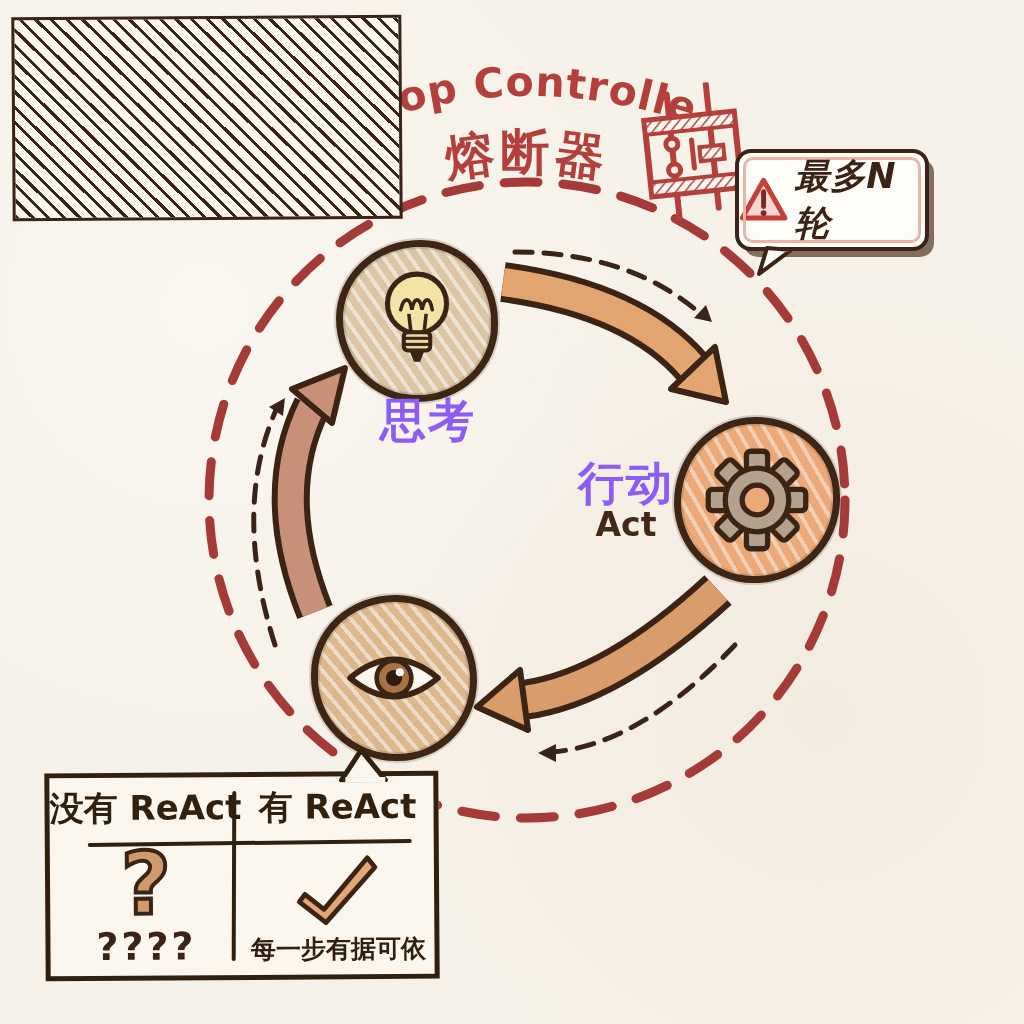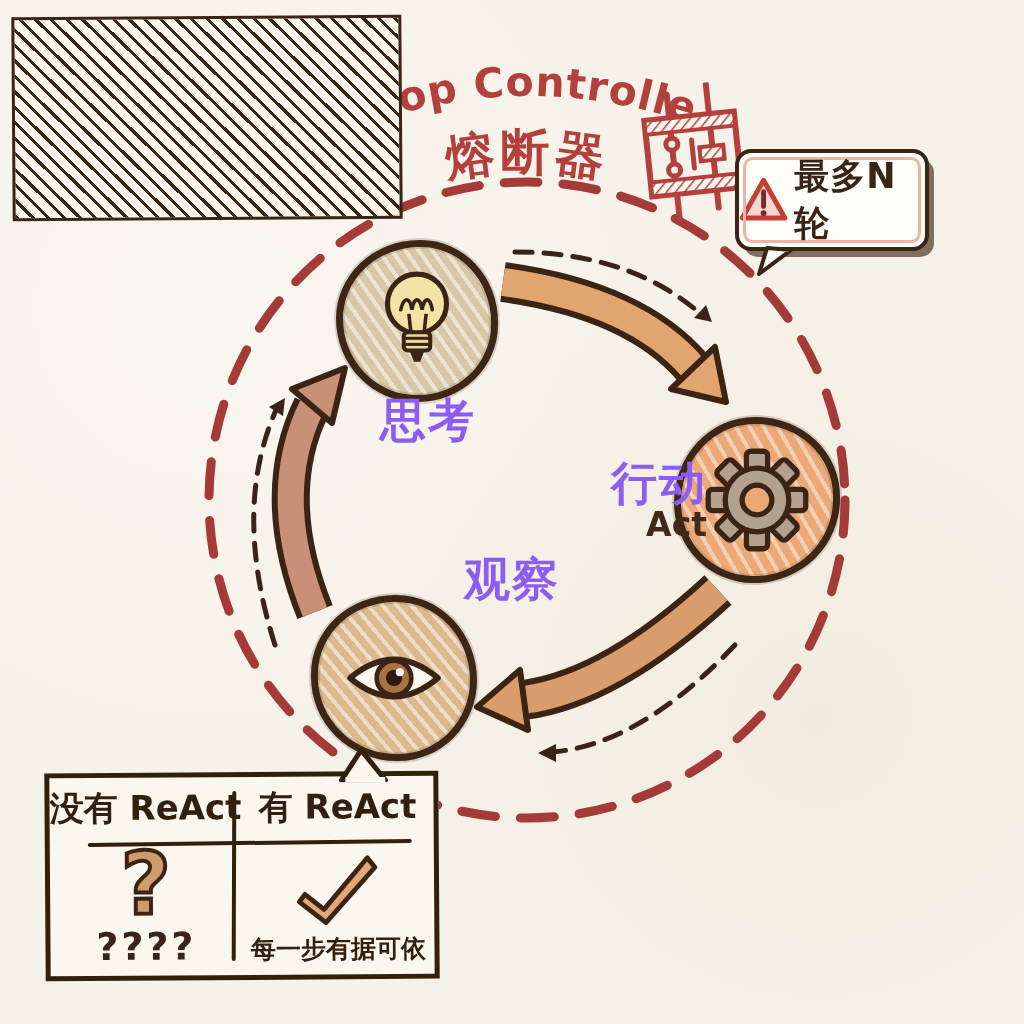--- a/index.html
+++ b/index.html
@@ -17,21 +17,21 @@
   #scene{left:0;top:0;z-index:1;}
   
   #title-svg{left:355px;top:62px;z-index:3;}
   
   #fuse-svg{left:638px;top:84px;z-index:3;transform:rotate(-6deg);}
   
   .bubble{
     left:735px;top:149px;width:186px;height:94px;z-index:4;
     background:#fffdf7;border:4px solid #3a2317;border-radius:16px;
     box-shadow:7px 8px 0 -2px rgba(90,65,45,.75);
-    display:flex;align-items:center;justify-content:center;gap:6px;
+    display:flex;align-items:center;justify-content:center;gap:6px;font-style:italic;
   }
   .bubble::before{
     content:"";position:absolute;inset:4px;border:3px solid #eeb3a7;border-radius:10px;pointer-events:none;
   }
   .bubble .bubble-text{font-size:35px;font-weight:700;color:#3a2317;letter-spacing:1px;position:relative;}
   .bubble-tail{left:18px;bottom:-29px;position:absolute;}
   
   .node{
     border:7px solid #3e2615;display:flex;align-items:center;justify-content:center;z-index:2;
     box-shadow:0 0 0 2px rgba(62,38,21,.18), inset 0 0 0 2px rgba(62,38,21,.15);
@@ -52,21 +52,21 @@
     left:311px;top:595px;width:152px;height:152px;
     border-radius:51% 49% 48% 52%/48% 52% 49% 51%;
     background:#dcb98d;
     background-image:repeating-linear-gradient(50deg, rgba(255,255,255,.5) 0 4px, transparent 4px 11px);
   }
   
   .node-label{z-index:3;text-align:center;line-height:1.04;}
   .node-label .zh{font-size:46px;font-weight:700;color:#8b5cf6;letter-spacing:2px;}
   .node-label .en{font-size:33px;font-weight:700;color:#43291a;}
   .label-think{left:347px;top:397px;width:162px;}
-  .label-act{left:545px;top:460px;width:162px;text-align:right;}
+  .label-act{left:545px;top:460px;width:162px;}
   .label-observe{left:418px;top:556px;width:188px;}
   
   .cmp-table{
     left:45px;top:772px;width:384px;height:198px;z-index:5;
     background:#fbf7ee;border:5px solid #32200f;transform:rotate(-.4deg);
   }
   .cmp-shadow{
     content:"";position:absolute;left:12px;top:16px;width:384px;height:198px;z-index:4;
     background:repeating-linear-gradient(45deg,#3a2317 0 3px,#fbf7ee 3px 11px);
     border:3px solid #3a2317;transform:rotate(-.4deg);
@@ -208,21 +208,20 @@
 
 <div class="abs node node-observe">
   <svg width="104" height="78" viewBox="-45 -32 90 64">
     <path d="M -38 0 Q 0 -32 38 0 Q 0 32 -38 0 Z" fill="#fdf8ef" stroke="#3c2415" stroke-width="5" stroke-linejoin="round"></path>
     <circle r="15" fill="#a87244" stroke="#3c2415" stroke-width="4"></circle>
     <circle r="7" fill="#2e1b10"></circle>
     <circle cx="5" cy="-5" r="3.5" fill="#ffffff"></circle>
   </svg>
 </div>
 <div class="abs node-label label-observe">
-  <div class="zh">观察</div>
 </div>
 
 <div class="abs cmp-shadow"></div>
 <div class="abs cmp-table">
   <svg class="cmp-tail" width="52" height="36" viewBox="0 0 52 36">
     <polygon points="4,34 24,4 48,34" fill="#fbf7ee" stroke="#32200f" stroke-width="5" stroke-linejoin="round"></polygon>
     <rect x="8" y="31" width="40" height="6" fill="#fbf7ee"></rect>
   </svg>
   <div class="cmp-vline"></div>
   <div class="cmp-hline"></div>

